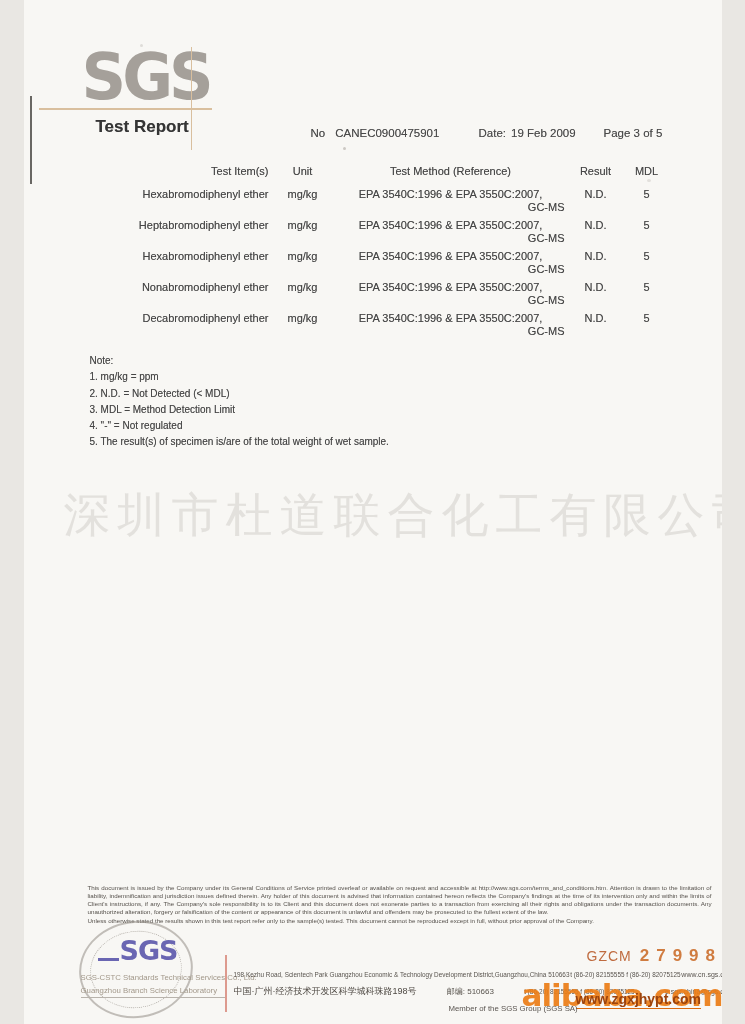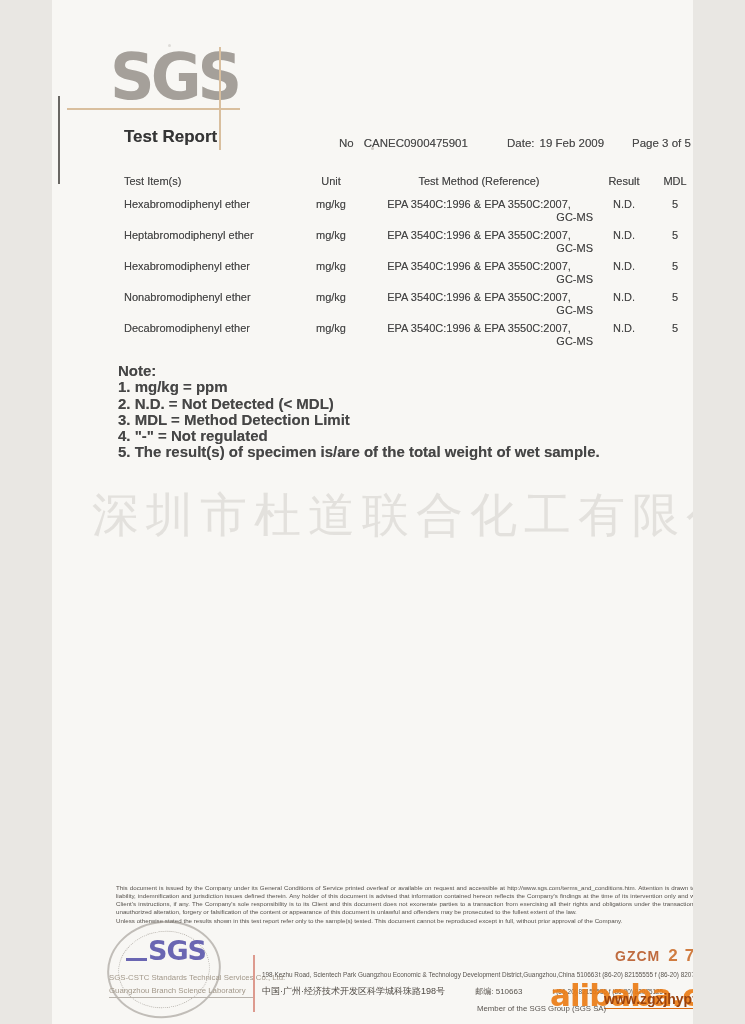--- a/index.html
+++ b/index.html
@@ -1,51 +1,51 @@
 <!DOCTYPE html>
 <html><head>
 <meta charset="utf-8">
 <style>
   * { margin:0; padding:0; box-sizing:border-box; }
   html,body { background:#e9e7e3; }
   .page {
-    position:relative; width:641px; height:1024px; margin:0 auto;
+    position:relative; width:698px; height:1024px; margin:0 auto;
     background:#f8f7f4; overflow:hidden;
     font-family:"Liberation Sans","DejaVu Sans",sans-serif;
     color:#3f3f3f;
   }
-  .scan-text { text-shadow:0 0 .6px rgba(70,70,70,.55);margin-top:10px; }
+  .scan-text { text-shadow:0 0 .6px rgba(70,70,70,.55); }
 
   
   .sgs-logo-top{
     position:absolute; left:58px; top:48px;
     font-family:"DejaVu Sans",sans-serif; font-weight:bold;
     font-size:62px; line-height:58px; letter-spacing:-4px;
     color:#a5a09a; transform:scaleY(1.04);
   }
   .cross-h{ position:absolute; left:15px; top:108px; width:173px; height:1.5px; background:#d9bf9e; }
   .cross-v{ position:absolute; left:167px; top:47px; width:1.5px; height:103px; background:#d9bf9e; }
   .report-title{ position:absolute; left:72px; top:117px; font-size:17px; font-weight:bold; color:#353535; }
   .meta{ position:absolute; top:127px; font-size:11.5px; color:#4a4a4a; }
   .meta-no{ left:287px; } .meta-no b{ font-weight:normal; margin-right:10px; }
   .meta-date{ left:455px; } .meta-date b{ font-weight:normal; margin-right:5px; }
   .meta-page{ left:580px; }
 
   
   .tbl{ position:absolute; left:65px; top:165px; width:578px; font-size:11px; color:#464646; }
   .tbl-row{ display:grid; grid-template-columns:180px 68px 228px 62px 40px; }
   .tbl-head{ margin-bottom:11px; }
-  .c-item{ text-align:left; padding-left:7px; }
+  .c-item{ text-align:right; padding-left:7px; }
   .c-unit,.c-method,.c-result,.c-mdl{ text-align:center; }
   .tbl-datarow{ margin-bottom:5px; }
   .method-l2{ text-align:right; margin-top:0; line-height:13px; }
   .tbl-datarow > div{ line-height:13px; }
 
   
-  .notes{ position:absolute; left:66px; top:353px; font-size:15px; color:#464646; line-height:16.3px;font-weight:bold; }
+  .notes{ position:absolute; left:66px; top:353px; font-size:10px; color:#464646; line-height:16.3px; }
 
   
   .wm-cn{
     position:absolute; left:40px; top:484px; width:700px;
     font-size:47px; letter-spacing:7px; white-space:nowrap;
     color:#e3e1dd; font-family:"DejaVu Sans",sans-serif;
   }
   .wm-alibaba{
     position:absolute; left:498px; top:977px; white-space:nowrap;
     font-size:31px; font-weight:bold; color:#ec7d16; opacity:.92;
@@ -83,21 +83,21 @@
   .footer-divider{ position:absolute; left:201px; top:955px; width:2px; height:57px; background:#dd9a8e; }
 
   .addr{ position:absolute; left:210px; width:500px; display:flex; justify-content:space-between; align-items:baseline; color:#59544e; white-space:nowrap; }
   .addr-1{ top:971px; font-size:6.4px; }
   .addr-2{ top:985px; font-size:6.4px;justify-content:space-between; }
   .addr-2 .cn{ font-size:9px; color:#4e4943; }
   .addr-2 .pc{ font-size:8px; }
   .addr .web{ font-size:7px; }
 
   .gzcm{ position:absolute; left:563px; top:946px; white-space:nowrap; }
-  .gzcm .pre{ font-size:14px; font-weight:bold; color:#bf6b3f; letter-spacing:1px; margin-right:8px; }
+  .gzcm .pre{ font-size:14px; font-weight:normal; color:#bf6b3f; letter-spacing:1px; margin-right:8px; }
   .gzcm .num{ font-size:17px; font-weight:bold; color:#d07c40; letter-spacing:7px; }
 
   .member{ position:absolute; left:425px; top:1004px; width:285px; text-align:left; font-size:7.8px; color:#5a5550; }
 
   
   .edge-line{ position:absolute; left:6px; top:96px; width:2px; height:88px; background:#45423e; opacity:.8; }
   .speck{ position:absolute; background:#b9b5af; border-radius:50%; }
   .s1{ left:739px; top:7px; width:4px; height:9px; }
   .s2{ left:735px; top:193px; width:5px; height:5px; opacity:.6; }
   .s3{ left:319px; top:147px; width:3px; height:3px; opacity:.7; }

